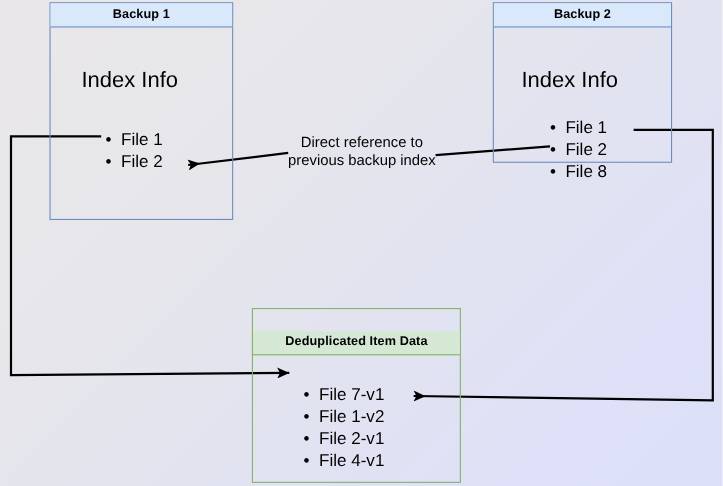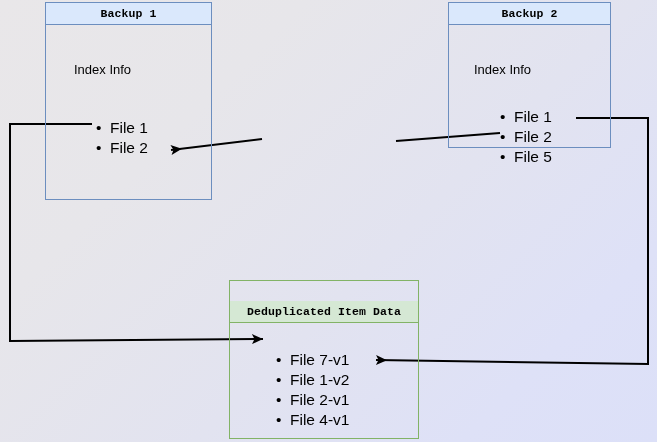--- a/index.html
+++ b/index.html
@@ -43,38 +43,37 @@
   .box-header {
     box-sizing: border-box;
     width: 100%;
     height: 22px;
     line-height: 21px;
     text-align: center;
     font-size: 11.5px;
     font-weight: bold;
     color: #000000;
     letter-spacing: 0.1px;
-    font-family: Liberation Mono, monospace;
   }
   .header-blue {
     background: #dae8fc;
     border-bottom: 1px solid #6c8ebf;
   }
   .header-green {
     background: #d5e8d4;
     border-bottom: 1px solid #82b366;
     margin-top: 20px;
   }
   .box-body {
     position: relative;
     width: 100%;
   }
   .index-title {
     position: absolute;
-    font-size: 13px;
+    font-size: 20px;
     color: #000;
     white-space: nowrap;
   }
   .bullet-list {
     position: absolute;
     margin: 0;
     padding: 0;
     list-style: none;
   }
   .bullet-list li {
@@ -146,31 +145,35 @@
     </div>
   </div>
 
   <div class="box box-blue" style="left:448px; top:2px; width:163px; height:146px;">
     <div class="box-header header-blue">Backup 2</div>
     <div class="box-body" style="height:174px;">
       <div class="index-title" style="left:25px; top:37px;">Index Info</div>
       <ul class="bullet-list" style="left:51px; top:82px;">
         <li>File 1</li>
         <li>File 2</li>
-        <li>File 5</li>
+        <li>File 8</li>
       </ul>
     </div>
   </div>
 
   <div class="box box-green" style="left:229px; top:280px; width:190px; height:159px;">
     <div class="box-header header-green">Deduplicated Item Data</div>
     <div class="box-body" style="height:135px;">
       <ul class="bullet-list" style="left:46px; top:27px;">
         <li>File 7-v1</li>
         <li>File 1-v2</li>
         <li>File 2-v1</li>
         <li>File 4-v1</li>
       </ul>
     </div>
   </div>
 
+  <div class="center-label" style="left:248px; top:122px; width:162px;">
+    <div>Direct reference to</div>
+    <div>previous backup index</div>
+  </div>
 
 </div>
 
 </body></html>

